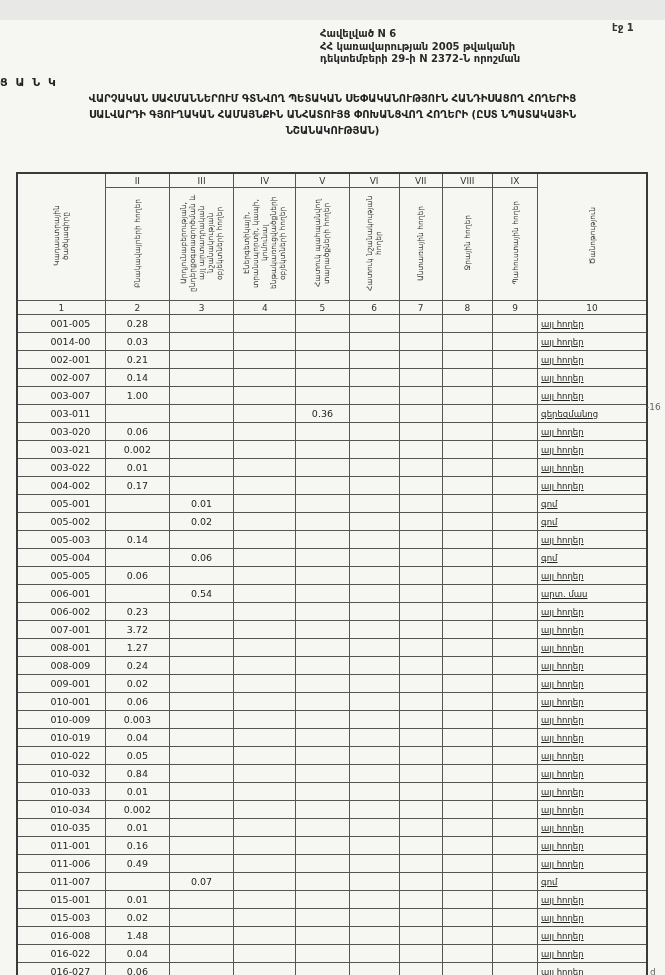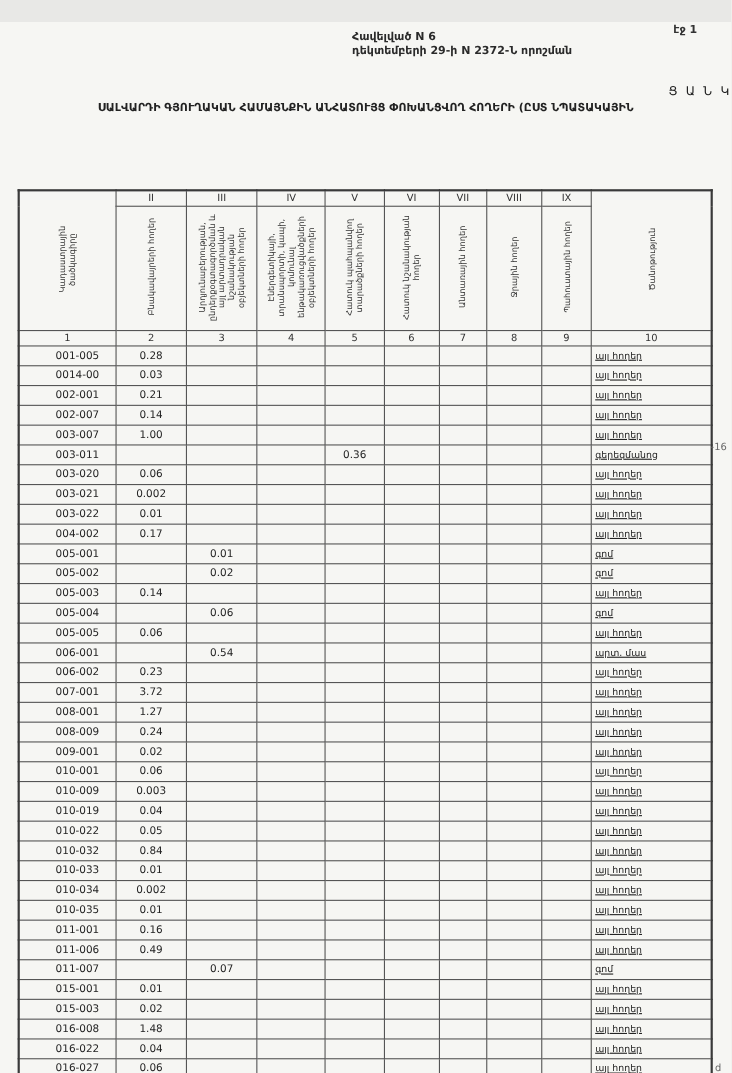--- a/index.html
+++ b/index.html
@@ -19,21 +19,21 @@
     position:absolute;top:2px;left:612px;
     font-size:10px;font-weight:bold;color:#333;
   }
   .appendix{
     position:absolute;top:8px;left:320px;width:255px;
     text-align:left;font-size:10px;font-weight:bold;
     line-height:1.25;color:#2a2a2a;
   }
   .doc-title{
     position:absolute;top:56px;left:0;width:100%;
-    text-align:right;font-size:11px;font-weight:normal;
+    text-align:left;font-size:11px;font-weight:bold;
     letter-spacing:2px;color:#222;
   }
   .subtitle{
     position:absolute;top:71px;left:10px;width:645px;
     text-align:center;font-size:10px;font-weight:bold;
     line-height:1.6;color:#222;
   }
   table.land-table{
     position:absolute;top:152px;left:16px;
     border-collapse:collapse;table-layout:fixed;
@@ -73,27 +73,30 @@
 </style>
 </head>
 <body>
 
 <div class="page">
 
   <div class="page-label">էջ 1</div>
 
   <div class="appendix">
     <div>Հավելված N 6</div>
+    <div>ՀՀ կառավարության 2005 թվականի</div>
     <div>դեկտեմբերի 29-ի N 2372-Ն որոշման</div>
   </div>
 
   <div class="doc-title">Ց Ա Ն Կ</div>
 
   <div class="subtitle">
+    <div>ՎԱՐՉԱԿԱՆ ՍԱՀՄԱՆՆԵՐՈՒՄ ԳՏՆՎՈՂ ՊԵՏԱԿԱՆ ՍԵՓԱԿԱՆՈՒԹՅՈՒՆ ՀԱՆԴԻՍԱՑՈՂ ՀՈՂԵՐԻՑ</div>
     <div>ՍԱԼՎԱՐԴԻ ԳՅՈՒՂԱԿԱՆ ՀԱՄԱՅՆՔԻՆ ԱՆՀԱՏՈՒՅՑ ՓՈԽԱՆՑՎՈՂ ՀՈՂԵՐԻ (ԸՍՏ ՆՊԱՏԱԿԱՅԻՆ</div>
+    <div>ՆՇԱՆԱԿՈՒԹՅԱՆ)</div>
   </div>
 
   <table class="land-table">
     <colgroup>
       <col style="width:88px">
         <col style="width:64px">
         <col style="width:64px">
       <col style="width:62px">
         <col style="width:53px">
         <col style="width:50px">

